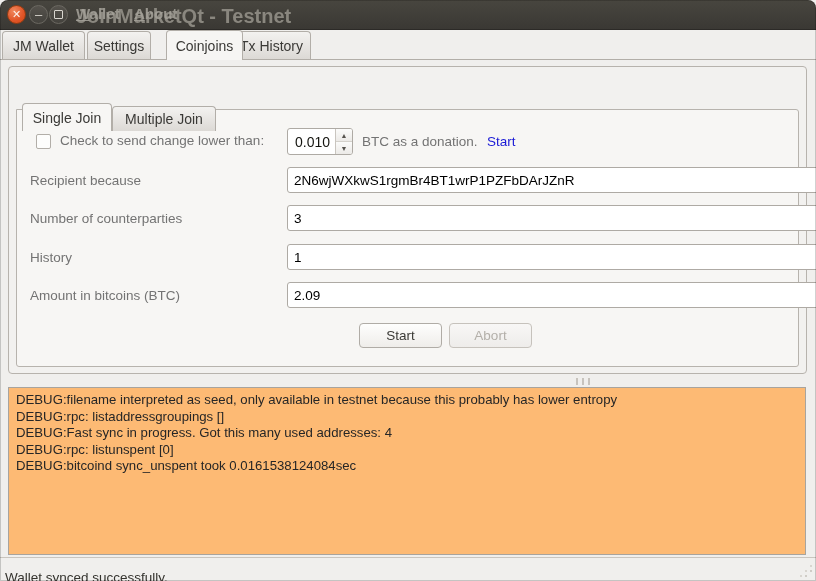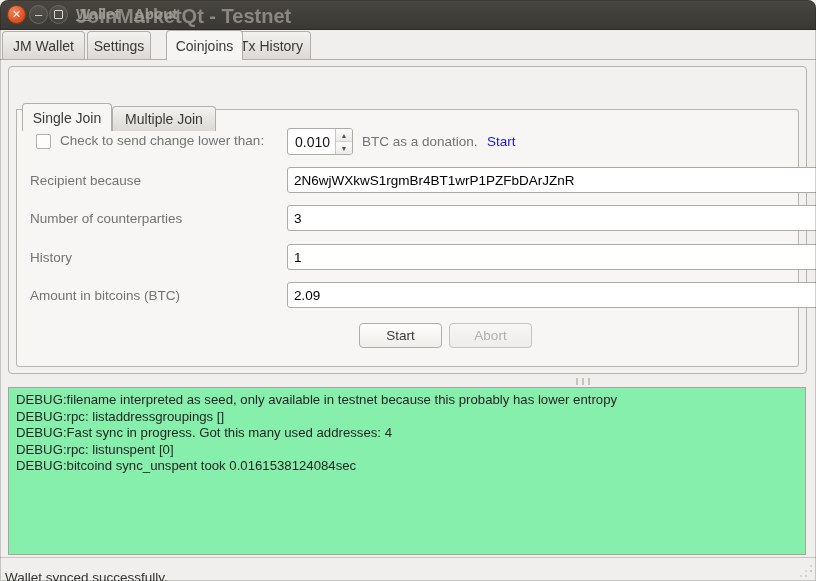--- a/index.html
+++ b/index.html
@@ -117,21 +117,21 @@
   .pushbtn.start{left:359px;}
   .pushbtn.abort{left:449px;color:#b3afa9;border-color:#c6c2bc;background:linear-gradient(#f8f7f6,#eeecea);cursor:default;}
   
   .splitter-grip{
     position:absolute;left:576px;top:378px;width:16px;height:7px;z-index:2;
     background:repeating-linear-gradient(90deg,#c7c3bd 0 2px,transparent 2px 6px);
   }
   
   .logarea{
     position:absolute;left:8px;top:387px;width:798px;height:168px;
-    box-sizing:border-box;background:#86efac;border:1px solid #a8a49e;
+    box-sizing:border-box;background:#fdba74;border:1px solid #a8a49e;
     padding:4px 7px;z-index:2;overflow:hidden;
   }
   .logline{font-size:13.2px;color:#262626;line-height:16.6px;white-space:nowrap;}
   
   .statusline{position:absolute;left:0;top:557px;width:816px;height:1px;background:#c9c5bf;}
   .statusbar{position:absolute;left:0;top:558px;width:816px;height:23px;background:#f0efed;}
   .statustext{position:absolute;left:5px;top:12px;font-size:13.5px;color:#35342f;white-space:nowrap;}
   .sizegrip{
     position:absolute;right:4px;bottom:4px;width:2px;height:2px;background:transparent;
     box-shadow:

